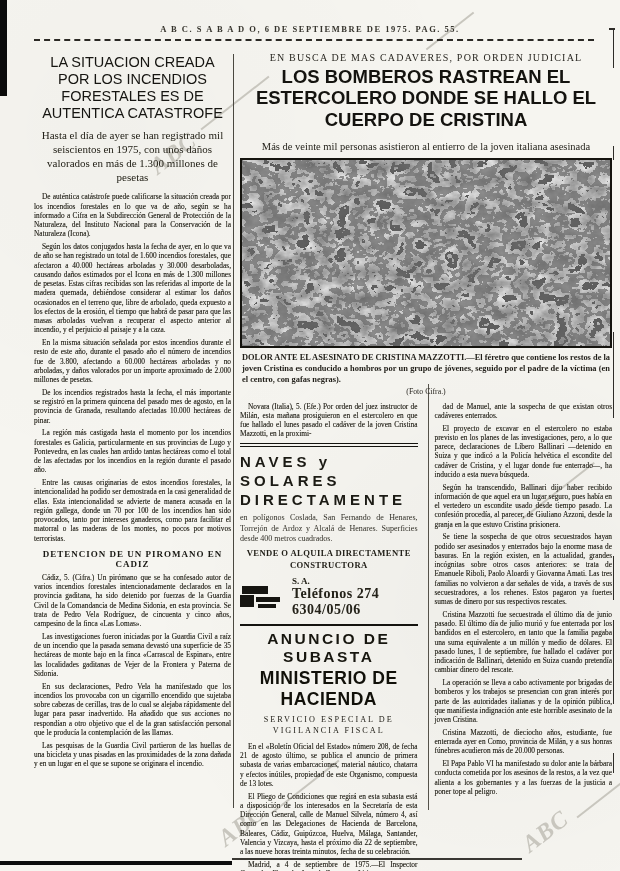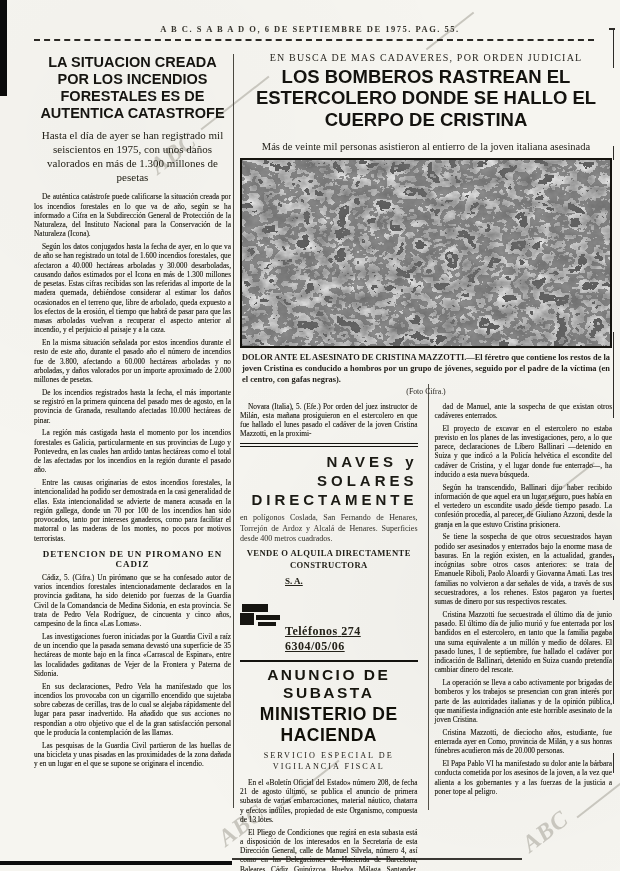--- a/index.html
+++ b/index.html
@@ -36,21 +36,21 @@
   .wm5{left:216px; top:812px;} .wm5 .wm-slash{left:46px; top:-26px;}
   .wm6{left:520px; top:818px;} .wm6 .wm-slash{left:48px; top:-28px;}
   
   .masthead{position:absolute; left:0; top:24px; width:100%; text-align:center;
     font-size:8.5px; letter-spacing:1.5px; color:#35332c; font-weight:bold;}
   .masthead-rule{position:absolute; left:34px; top:39px; width:560px; border-top:2.5px dashed #2b2925;}
   
   .col-left{position:absolute; left:34px; top:50px; width:197px;}
   .col-left h1{
     font-family:"Liberation Sans", sans-serif; font-stretch:condensed;
-    font-size:14.5px; line-height:1.18; font-weight:700; text-align:center;
+    font-size:14.5px; line-height:1.18; font-weight:400; text-align:center;
     margin:4px 2px 7px; letter-spacing:0; color:#161511;}
   .deck-left{font-size:11px; line-height:1.25; text-align:center; margin:0 2px 8px; color:#242219;}
   .body-p{font-size:7.35px; line-height:1.26; text-align:justify; margin:0 0 3.5px;
     text-indent:8px; color:#2c2a22; text-shadow:0 0 .4px rgba(40,38,30,.55);}
   .subhead-left{font-family:"Liberation Serif", serif; font-weight:bold; font-size:9px;
     text-align:center; letter-spacing:1px; margin:6px 0 4px; color:#191813;}
   
   .vrule1{position:absolute; left:233px; top:54px; width:1.2px; height:754px; background:#4a4840;}
   .vrule2{position:absolute; left:428px; top:384px; width:1.2px; height:426px; background:#55524a;}
   
@@ -67,28 +67,28 @@
   .caption{font-size:8.4px; font-weight:bold; line-height:1.3; text-align:justify;
     color:#201e18; margin:0 2px 1px;}
   .credit{font-size:7.8px; text-align:center; color:#201e18; margin-bottom:6px;}
   .subcols{display:flex; gap:17px; margin-top:2px;}
   .subcol{width:180px;}
   
   .rule-double{border-top:1.6px solid #14130f; border-bottom:1.6px solid #14130f;
     height:2.5px; margin:4px 0 6px;}
   .rule-heavy{border-top:2.2px solid #14130f; margin:6px 0 4px;}
   .ad-naves-title{font-family:"Liberation Sans", sans-serif; font-weight:800; font-size:15px;
-    letter-spacing:4px; text-align:right; line-height:1.25; color:#1b1a14; margin:2px 0 4px;}
+    letter-spacing:4px; text-align:left; line-height:1.25; color:#1b1a14; margin:2px 0 4px;}
   .ad-naves-body{font-size:8px; line-height:1.3; text-align:justify; color:#302e26; margin:0 0 4px;}
   .ad-naves-sell{font-size:8.6px; font-weight:bold; text-align:center; line-height:1.3;
     color:#23211a; margin:0 0 5px; letter-spacing:.4px;}
-  .ad-logo-row{display:flex; align-items:center; gap:1px; margin:2px 0 6px;text-decoration:underline;}
+  .ad-logo-row{display:flex; align-items:center; gap:8px; margin:2px 0 6px;}
   .ad-logo{flex:0 0 auto;}
   .ad-sa{font-size:9px; font-weight:bold;}
-  .ad-phones{font-size:12px; font-weight:bold; letter-spacing:.5px;margin-top:38px;}
+  .ad-phones{font-size:14px; font-weight:bold; letter-spacing:.5px;}
   .ad-sub-title{font-family:"Liberation Sans", sans-serif; font-weight:800; font-size:15.5px;
     letter-spacing:2.5px; text-align:center; color:#17160f; margin:4px 0 2px;}
   .ad-sub-ministry{font-family:"Liberation Sans", sans-serif; font-weight:800; font-size:17.5px;
     letter-spacing:.5px; text-align:center; color:#111009; margin:0 0 4px;}
   .ad-sub-service{font-size:8.2px; font-weight:normal; letter-spacing:2px; text-align:center;
     line-height:1.4; margin:0 0 5px; color:#23211a;}
   .promo{border-top:2.2px solid #14130f; padding-top:5px; margin-top:6px;}
   .promo-text{font-size:11px; font-weight:bold; line-height:1.3; text-align:center; color:#23211a;}
 </style>
 </head>
@@ -227,18 +227,18 @@
       </div>
 
       <div class="subcol">
         <p class="body-p">dad de Manuel, ante la sospecha de que existan otros cadáveres enterrados.</p>
         <p class="body-p">El proyecto de excavar en el estercolero no estaba previsto en los planes de las investigaciones, pero, a lo que parece, declaraciones de Líbero Ballinari —detenido en Suiza y que indicó a la Policía helvética el escondite del cadáver de Cristina, y el lugar donde fue enterrado—, ha inducido a esta nueva búsqueda.</p>
         <p class="body-p">Según ha transcendido, Ballinari dijo haber recibido información de que aquel era un lugar seguro, pues había en el vertedero un escondite usado desde tiempo pasado. La confesión procedía, al parecer, de Giuliano Azzoni, desde la granja en la que estuvo Cristina prisionera.</p>
         <p class="body-p">Se tiene la sospecha de que otros secuestrados hayan podido ser asesinados y enterrados bajo la enorme masa de basuras. En la región existen, en la actualidad, grandes incógnitas sobre otros casos anteriores: se trata de Emanuele Riboli, Paolo Aloardi y Giovanna Amati. Las tres familias no volvieron a dar señales de vida, a través de sus secuestradores, a los rehenes. Estos pagaron ya fuertes sumas de dinero por sus respectivos rescates.</p>
         <p class="body-p">Cristina Mazzotti fue secuestrada el último día de junio pasado. El último día de julio murió y fue enterrada por los bandidos en el estercolero, en tanto que la familia pagaba una suma equivalente a un millón y medio de dólares. El pasado lunes, 1 de septiembre, fue hallado el cadáver por indicación de Ballinari, detenido en Suiza cuando pretendía cambiar dinero del rescate.</p>
         <p class="body-p">La operación se lleva a cabo activamente por brigadas de bomberos y los trabajos se presencian con gran interés por parte de las autoridades italianas y de la opinión pública, que manifiesta indignación ante este horrible asesinato de la joven Cristina.</p>
         <p class="body-p">Cristina Mazzotti, de dieciocho años, estudiante, fue enterrada ayer en Como, provincia de Milán, y a sus honras fúnebres acudieron más de 20.000 personas.</p>
-        <p class="body-p">El Papa Pablo VI ha manifestado su dolor ante la bárbara conducta cometida por los asesinos de la joven, a la vez que alienta a los gobernantes y a las fuerzas de la justicia a poner tope al peligro.</p>
+        <p class="body-p">El Papa Pablo VI ha manifestado su dolor ante la bárbara conducta cometida por los asesinos de la restos, a la vez que alienta a los gobernantes y a las fuerzas de la justicia a poner tope al peligro.</p>
       </div>
     </div>
   </div>
 
 </div>
 
 </body></html>

